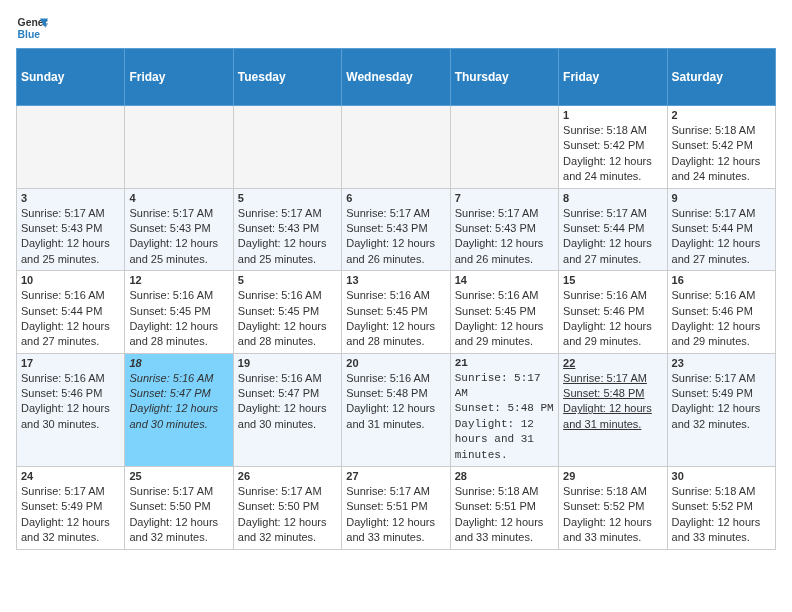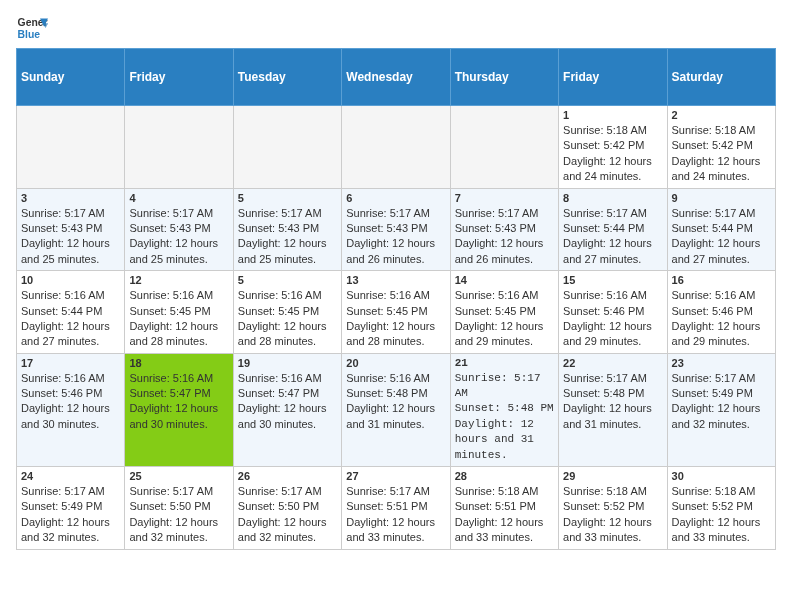--- a/index.html
+++ b/index.html
@@ -188,37 +188,37 @@
           <td>
             <span class="day-num">16</span>
 <div class="day-info">Sunrise: 5:16 AM<br>Sunset: 5:46 PM<br>Daylight: 12 hours and 29 minutes.</div>
           </td>
         </tr>
         <tr>
           <td style="background: rgb(240, 246, 252);">
             <span class="day-num">17</span>
 <div class="day-info">Sunrise: 5:16 AM<br>Sunset: 5:46 PM<br>Daylight: 12 hours and 30 minutes.</div>
           </td>
-          <td style="background: #84cc16;">
+          <td style="background: #7dd3fc; font-style: italic;">
             <span class="day-num">18</span>
 <div class="day-info">Sunrise: 5:16 AM<br>Sunset: 5:47 PM<br>Daylight: 12 hours and 30 minutes.</div>
           </td>
           <td style="background: rgb(240, 246, 252);">
             <span class="day-num">19</span>
 <div class="day-info">Sunrise: 5:16 AM<br>Sunset: 5:47 PM<br>Daylight: 12 hours and 30 minutes.</div>
           </td>
           <td style="background: rgb(240, 246, 252);">
             <span class="day-num">20</span>
 <div class="day-info">Sunrise: 5:16 AM<br>Sunset: 5:48 PM<br>Daylight: 12 hours and 31 minutes.</div>
           </td>
           <td style="background: rgb(240, 246, 252); font-family: Liberation Mono, monospace;">
             <span class="day-num">21</span>
 <div class="day-info">Sunrise: 5:17 AM<br>Sunset: 5:48 PM<br>Daylight: 12 hours and 31 minutes.</div>
           </td>
-          <td style="background: rgb(240, 246, 252);">
+          <td style="background: rgb(240, 246, 252); text-decoration: underline;">
             <span class="day-num">22</span>
 <div class="day-info">Sunrise: 5:17 AM<br>Sunset: 5:48 PM<br>Daylight: 12 hours and 31 minutes.</div>
           </td>
           <td style="background: rgb(240, 246, 252);">
             <span class="day-num">23</span>
 <div class="day-info">Sunrise: 5:17 AM<br>Sunset: 5:49 PM<br>Daylight: 12 hours and 32 minutes.</div>
           </td>
         </tr>
         <tr>
           <td>

